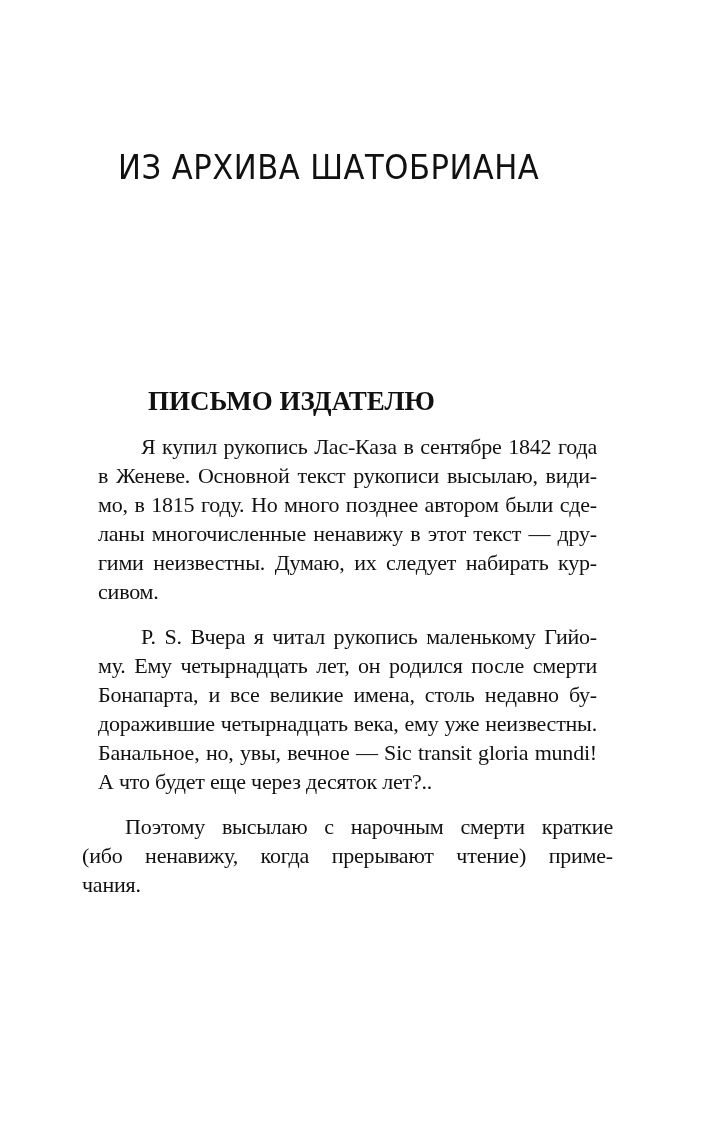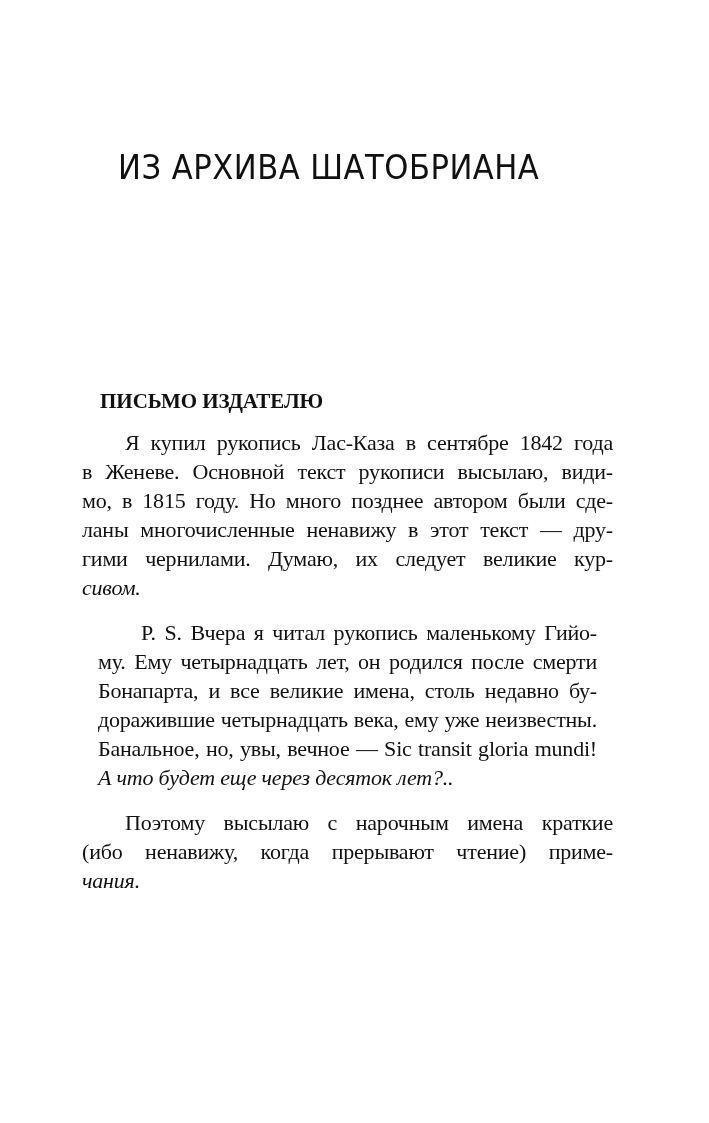--- a/index.html
+++ b/index.html
@@ -29,70 +29,69 @@
     }
     .content {
       position: absolute;
       left: 82px;
       top: 386px;
       width: 531px;
       font-family: "Liberation Serif", serif;
       font-size: 22px;
     }
     .letter-heading {
-      margin: 0 0 0 18px;
+      margin: 0 0 0 66px;
       font-weight: bold;
-      font-size: 21px;
+      font-size: 27px;
       line-height: 30px;
       height: 30px;
     }
     .letter-body {
       margin-top: 12px;
     }
     .line {
       display: block;
       height: 29px;
       line-height: 29px;
       white-space: nowrap;
       text-align: justify;
       text-align-last: justify;
       letter-spacing: -0.2px;
     }
     .line.indent {
       padding-left: 43px;
     }
     .line.last {
       text-align-last: left;
-      font-style: italic;
     }
   </style>
 </head>
 <body>
 
 <h1 class="section-title">ИЗ АРХИВА ШАТОБРИАНА</h1>
 
 <div class="content">
   <h2 class="letter-heading">ПИСЬМО ИЗДАТЕЛЮ</h2>
 
   <div class="letter-body">
-    <p style="margin:0">
+    <p style="margin:16px">
       <span class="line indent">Я купил рукопись Лас-Каза в сентябре 1842 года</span>
       <span class="line">в Женеве. Основной текст рукописи высылаю, види-</span>
       <span class="line">мо, в 1815 году. Но много позднее автором были сде-</span>
       <span class="line">ланы многочисленные ненавижу в этот текст — дру-</span>
-      <span class="line">гими чернилами. Думаю, их следует великие кур-</span>
+      <span class="line">гими неизвестны. Думаю, их следует набирать кур-</span>
       <span class="line last">сивом.</span>
     </p>
     <p style="margin:16px">
       <span class="line indent">P. S. Вчера я читал рукопись маленькому Гийо-</span>
       <span class="line">му. Ему четырнадцать лет, он родился после смерти</span>
       <span class="line">Бонапарта, и все великие имена, столь недавно бу-</span>
       <span class="line">доражившие четырнадцать века, ему уже неизвестны.</span>
       <span class="line">Банальное, но, увы, вечное — Sic transit gloria mundi!</span>
       <span class="line last">А что будет еще через десяток лет?..</span>
     </p>
     <p style="margin:0">
-      <span class="line indent">Поэтому высылаю с нарочным имена краткие</span>
+      <span class="line indent">Поэтому высылаю с нарочным смерти краткие</span>
       <span class="line">(ибо ненавижу, когда прерывают чтение) приме-</span>
       <span class="line last">чания.</span>
     </p>
   </div>
 </div>
 
 </body></html>

